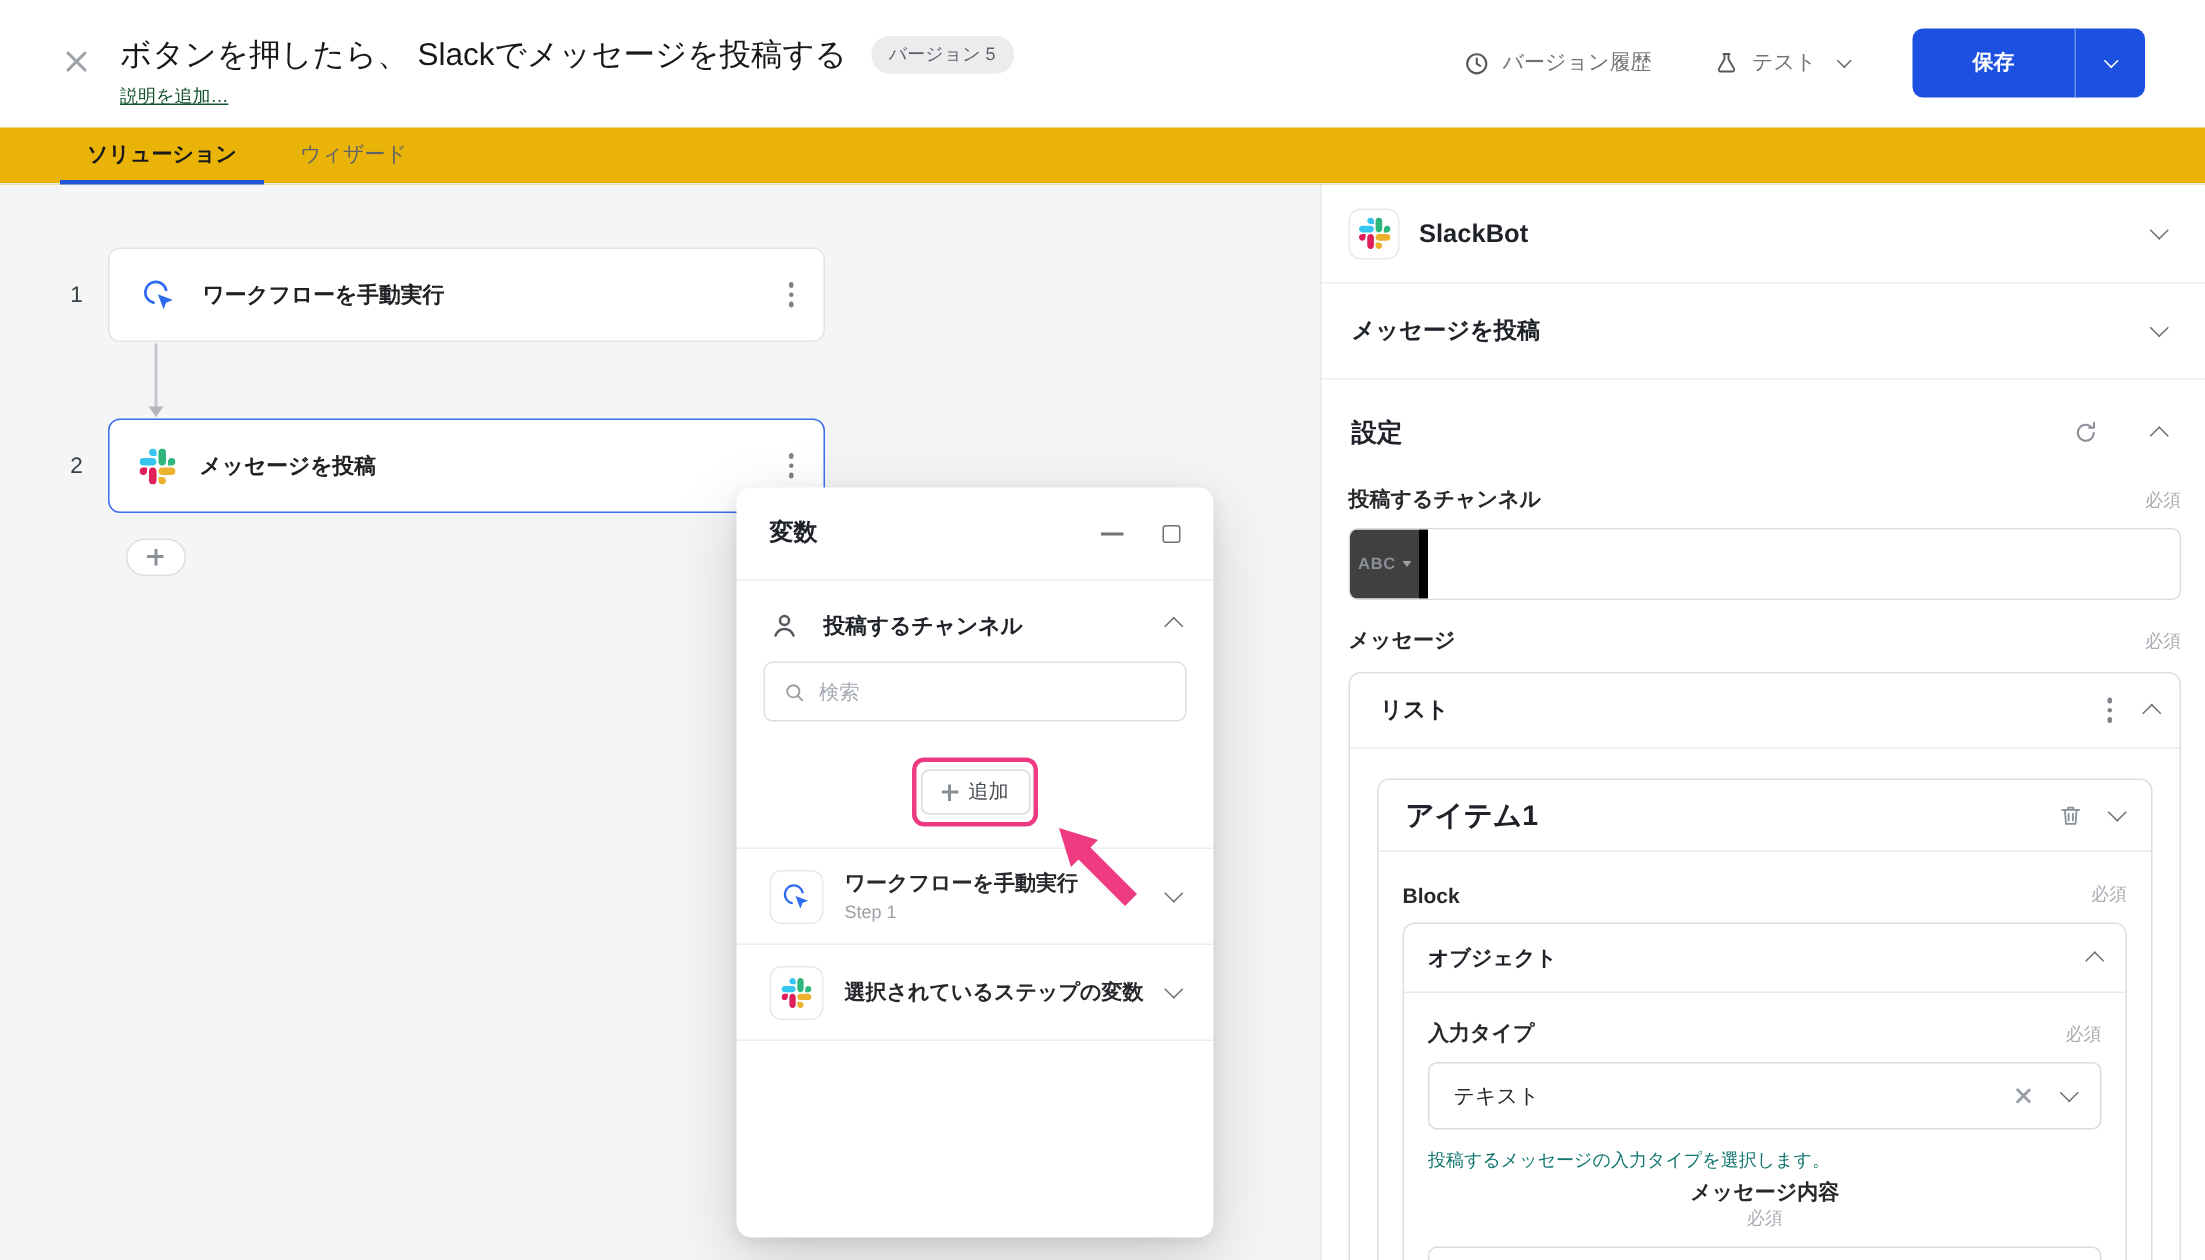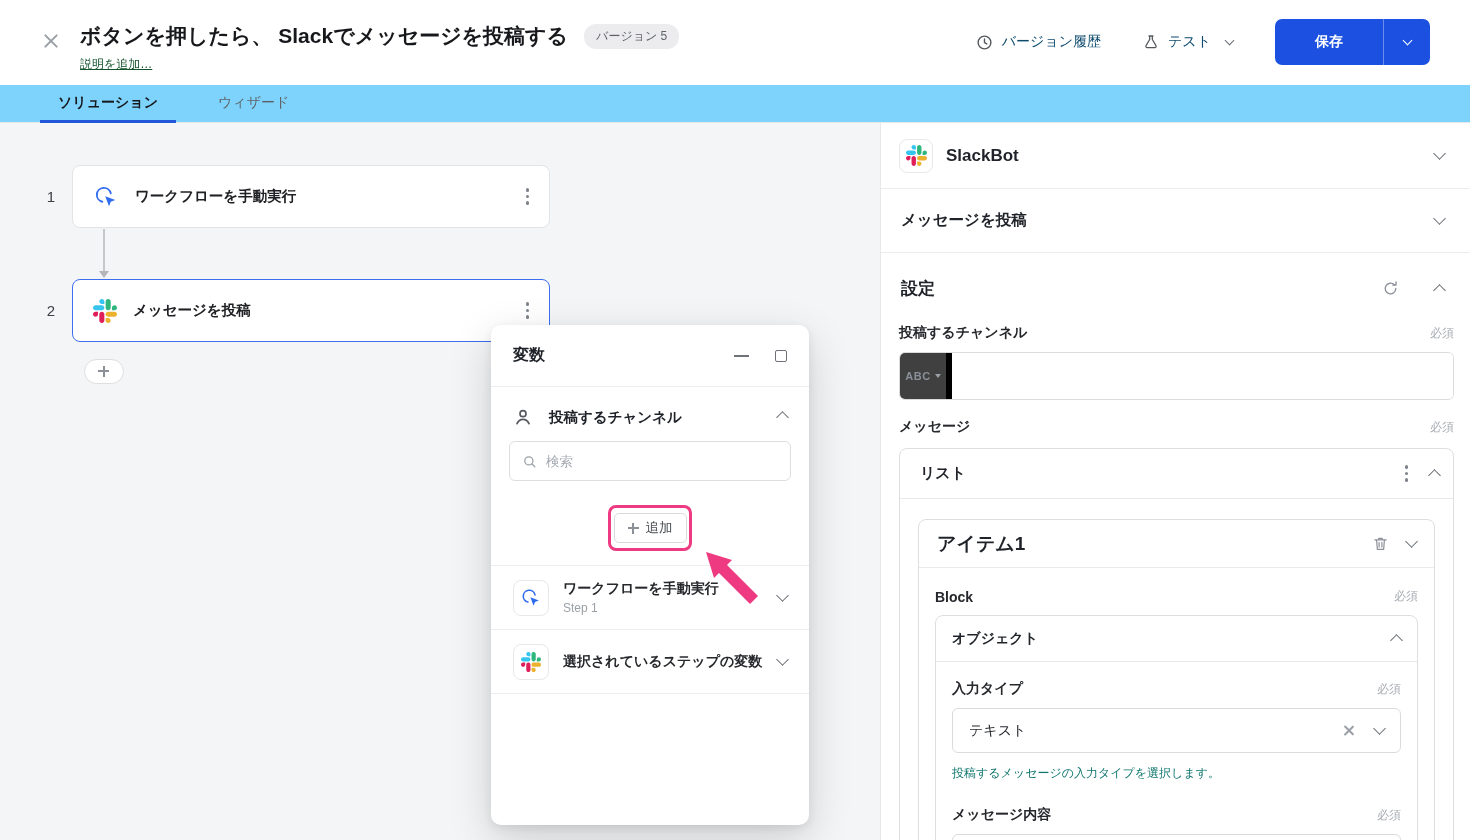--- a/index.html
+++ b/index.html
@@ -7,31 +7,31 @@
   body { font-family:"Liberation Sans","DejaVu Sans",sans-serif; color:#1f2329; background:#fff; }
   #app { position:relative; width:1470px; height:840px; background:#fff; overflow:hidden; }
 
   
   .header { position:absolute; left:0; top:0; width:100%; height:85px; background:#fff; z-index:3; }
   .close-x { position:absolute; left:42px; top:32px; width:18px; height:18px; cursor:pointer; }
   .close-x::before,.close-x::after { content:""; position:absolute; left:8px; top:0; width:2px; height:18px; background:#9aa0a6; border-radius:1px; }
   .close-x::before { transform:rotate(45deg); } .close-x::after { transform:rotate(-45deg); }
   .title-block { position:absolute; left:80px; top:22px; }
   .title-row { display:flex; align-items:center; gap:16px; }
-  .page-title { font-size:21px; font-weight:700; color:#17181b; white-space:nowrap; }
+  .page-title { font-size:21px; font-weight:400; color:#17181b; white-space:nowrap; }
   .version-badge { background:#ececee; color:#5f6368; font-size:12px; padding:4px 12px; border-radius:12px; white-space:nowrap; }
   .desc-placeholder { margin-top:6px; font-size:12px; color:#14532d;text-decoration:underline; }
   .hd-right { position:absolute; right:40px; top:19px; height:46px; display:flex; align-items:center; gap:42px; }
-  .hd-action { display:flex; align-items:center; gap:9px; font-size:14px; color:#0c4a6e; cursor:pointer; white-space:nowrap; }
+  .hd-action { display:flex; align-items:center; gap:9px; font-size:14px; color:#737373; cursor:pointer; white-space:nowrap; }
   .save-group { display:flex; height:46px; border-radius:7px; overflow:hidden; background:#1c50e0; }
   .save-main { width:109px; border:0; background:transparent; color:#fff; font-size:14px; font-weight:700; cursor:pointer; border-right:1px solid rgba(255,255,255,.35); font-family:inherit; }
   .save-caret { width:46px; border:0; background:transparent; display:flex; align-items:center; justify-content:center; cursor:pointer; }
 
   
-  .tabs { position:absolute; left:0; top:85px; width:100%; height:38px; background:#7dd3fc; display:flex; padding-left:40px; gap:24px; border-bottom:1px solid #e7e8ea; z-index:3; }
+  .tabs { position:absolute; left:0; top:85px; width:100%; height:38px; background:#eab308; display:flex; padding-left:40px; gap:6px; border-bottom:1px solid #e7e8ea; z-index:3; }
   .tab { height:38px; display:flex; align-items:center; padding:0 18px; font-size:14px; color:#5f6368; border-bottom:3px solid transparent; cursor:pointer; white-space:nowrap; }
   .tab.active { color:#17181b; font-weight:700; border-bottom-color:#2356d8; }
 
   
   .canvas { position:absolute; left:0; top:123px; width:880px; height:717px; background:#f4f5f6; overflow:hidden; }
   .step-num { position:absolute; left:42px; width:18px; text-align:center; font-size:15px; color:#3c4043; }
   .step-card { position:absolute; left:72px; width:478px; height:63px; background:#fff; border:1px solid #e3e4e7; border-radius:8px; display:flex; align-items:center; padding:0 14px 0 20px; cursor:pointer; }
   .step-card.selected { border:1.5px solid #3d6ef0; }
   .step-title { font-size:14.5px; font-weight:700; color:#202124; margin-left:16px; flex:1; white-space:nowrap; }
   .connector { position:absolute; left:103px; top:106px; width:2px; height:43px; background:#c6c8cc; }
@@ -372,21 +372,21 @@
                 </div>
 
                 <div class="select">
                   <span class="select-value">テキスト</span>
                   <span class="clear-x"></span>
                   <i class="chev" style="margin-top:-4px;"></i>
                 </div>
 
                 <div class="help">投稿するメッセージの入力タイプを選択します。</div>
 
-                <div class="f-label-row" style="margin-top:24px;">
+                <div class="f-label-row" style="margin-top:4px;flex-direction:column;">
                   <span class="f-label">メッセージ内容</span>
                   <span class="req">必須</span>
                 </div>
 
                 <div class="stub-input"></div>
 
               </div>
             </div>
 
           </div>

